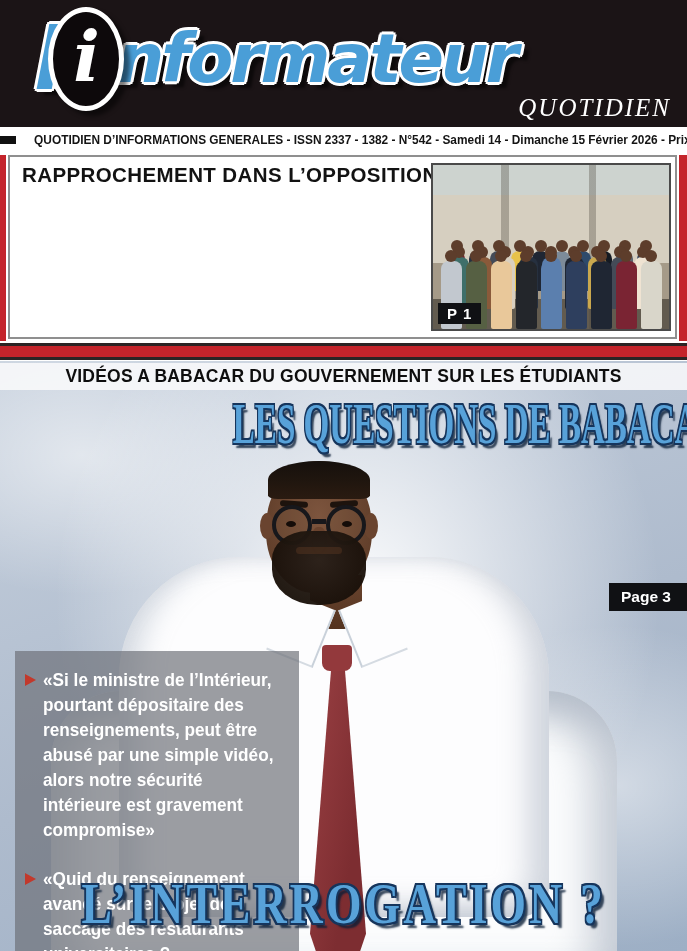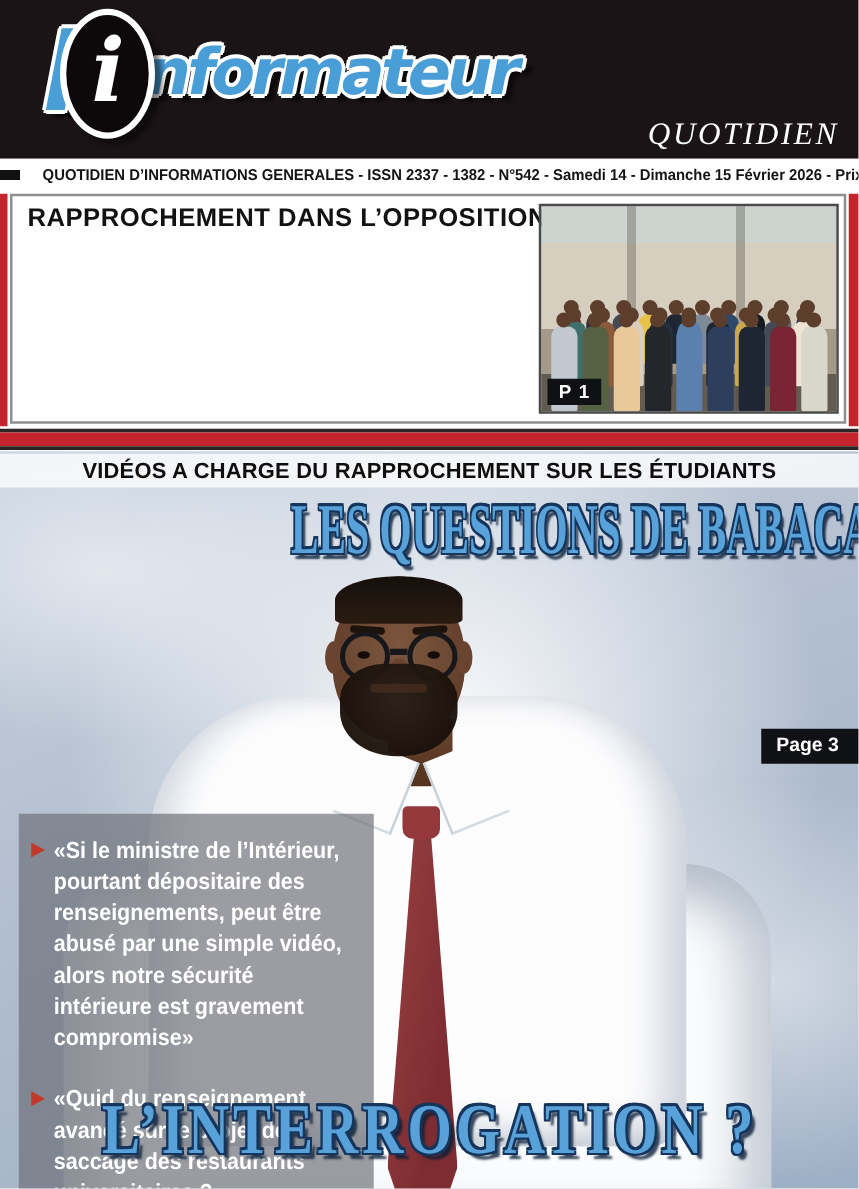--- a/index.html
+++ b/index.html
@@ -11,21 +11,21 @@
 
   
   .masthead { position:absolute; left:0; top:0; width:687px; height:127px; background:var(--masthead_bg); }
   .logo { position:absolute; left:34px; top:4px; display:flex; align-items:center; }
   .logo-l, .logo-rest {
     font-family:"DejaVu Sans", sans-serif; font-weight:bold; font-style:italic;
     color:var(--brand_blue); letter-spacing:-3px;
     text-shadow:-3px 0 #fff,3px 0 #fff,0 -3px #fff,0 3px #fff,-2px -2px #fff,2px 2px #fff,-2px 2px #fff,2px -2px #fff,7px 6px 3px rgba(0,0,0,.55);
   }
   .logo-l { font-size:86px; line-height:110px; }
-  .logo-rest { font-size:51px; line-height:110px; }
+  .logo-rest { font-size:67px; line-height:110px; }
   .logo-oval {
     width:76px; height:104px; background:#0d090b; border:5px solid #ffffff; border-radius:50%;
     display:flex; align-items:center; justify-content:center; z-index:2; margin:0 -8px 0 -12px;
     box-shadow:6px 5px 4px rgba(0,0,0,.5);
   }
   .logo-i { font-family:"DejaVu Serif", serif; font-weight:bold; font-style:italic; font-size:70px; color:#fff; line-height:70px; margin-top:-4px; }
   .masthead-sub {
     position:absolute; right:16px; top:94px; color:#fff; font-family:"Liberation Serif", serif;
     font-style:italic; font-size:25px; letter-spacing:2px; font-weight:500;
   }
@@ -233,21 +233,21 @@
         <span class="lens lr"></span>
         <span class="bridge"></span>
         <span class="eye yl"></span>
           <span class="eye yr"></span>
         <span class="nose"></span>
         <span class="beard"></span>
       </div>
     </div>
 
     <div class="main-kicker">
-      <span>VIDÉOS A CHARGE DU RAPPROCHEMENT SUR LES ÉTUDIANTS</span>
+      <span>VIDÉOS A BABACAR DU GOUVERNEMENT SUR LES ÉTUDIANTS</span>
     </div>
 
     <div class="big-blue title-top">
       <span>LES QUESTIONS DE BABACAR BA DU FJ</span>
     </div>
 
     <div class="page-badge">Page 3</div>
 
     <div class="quote-box">
       <div class="quote">

